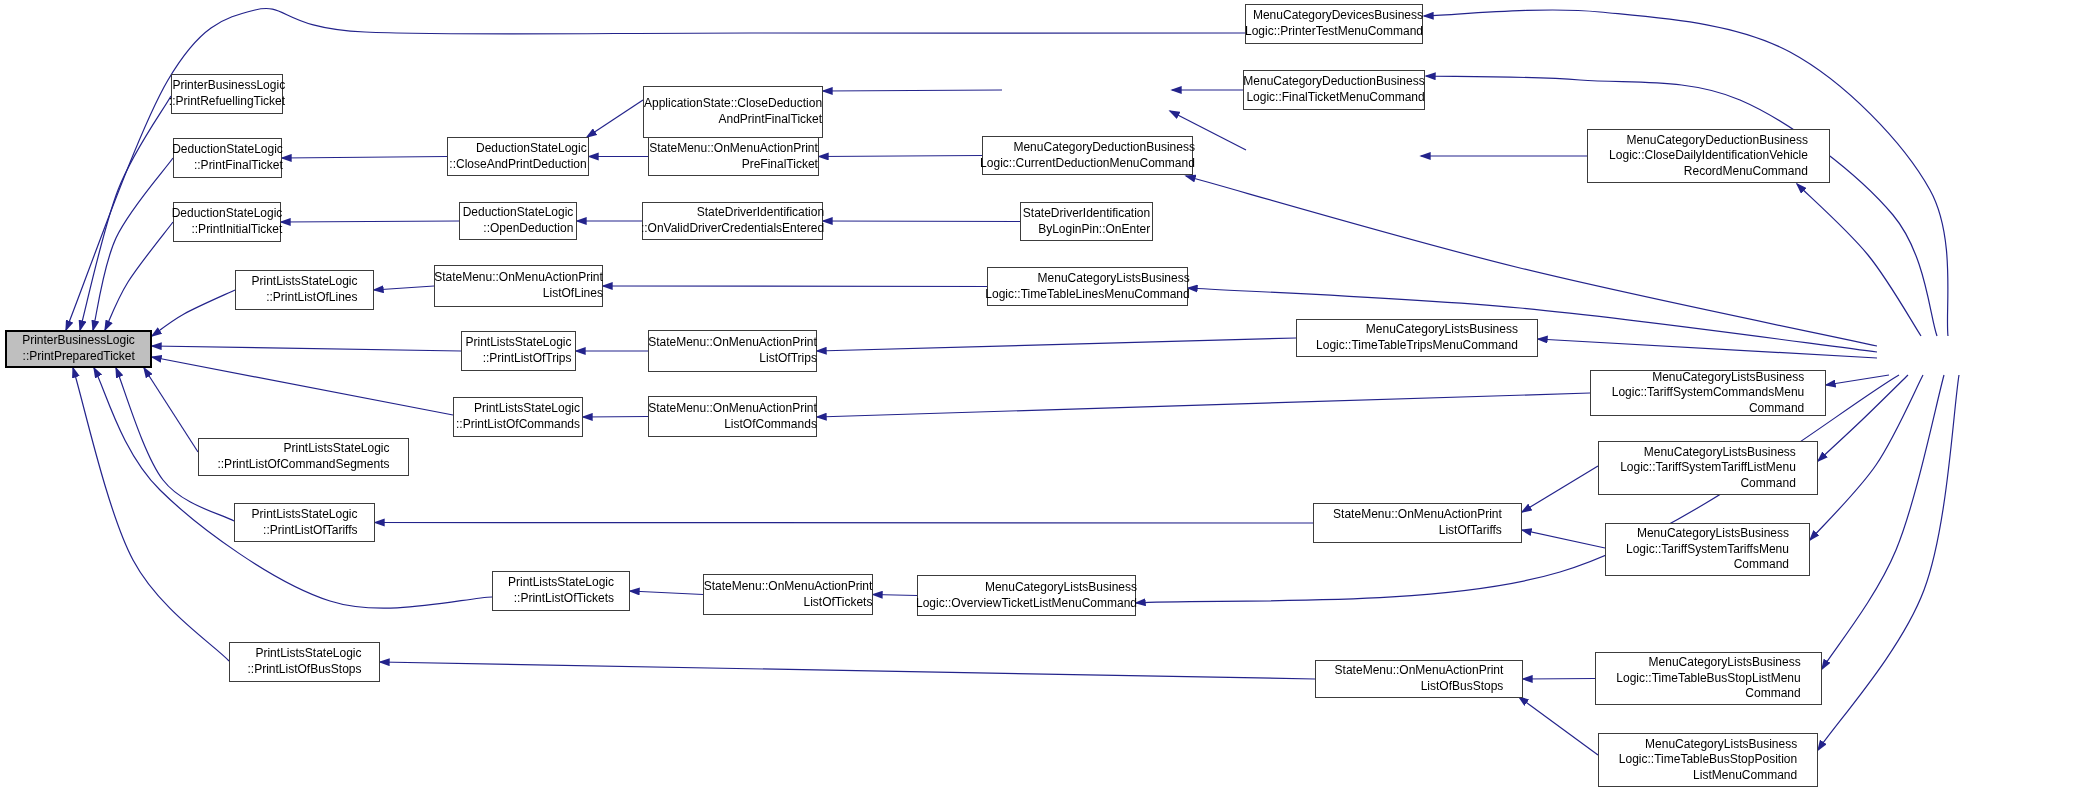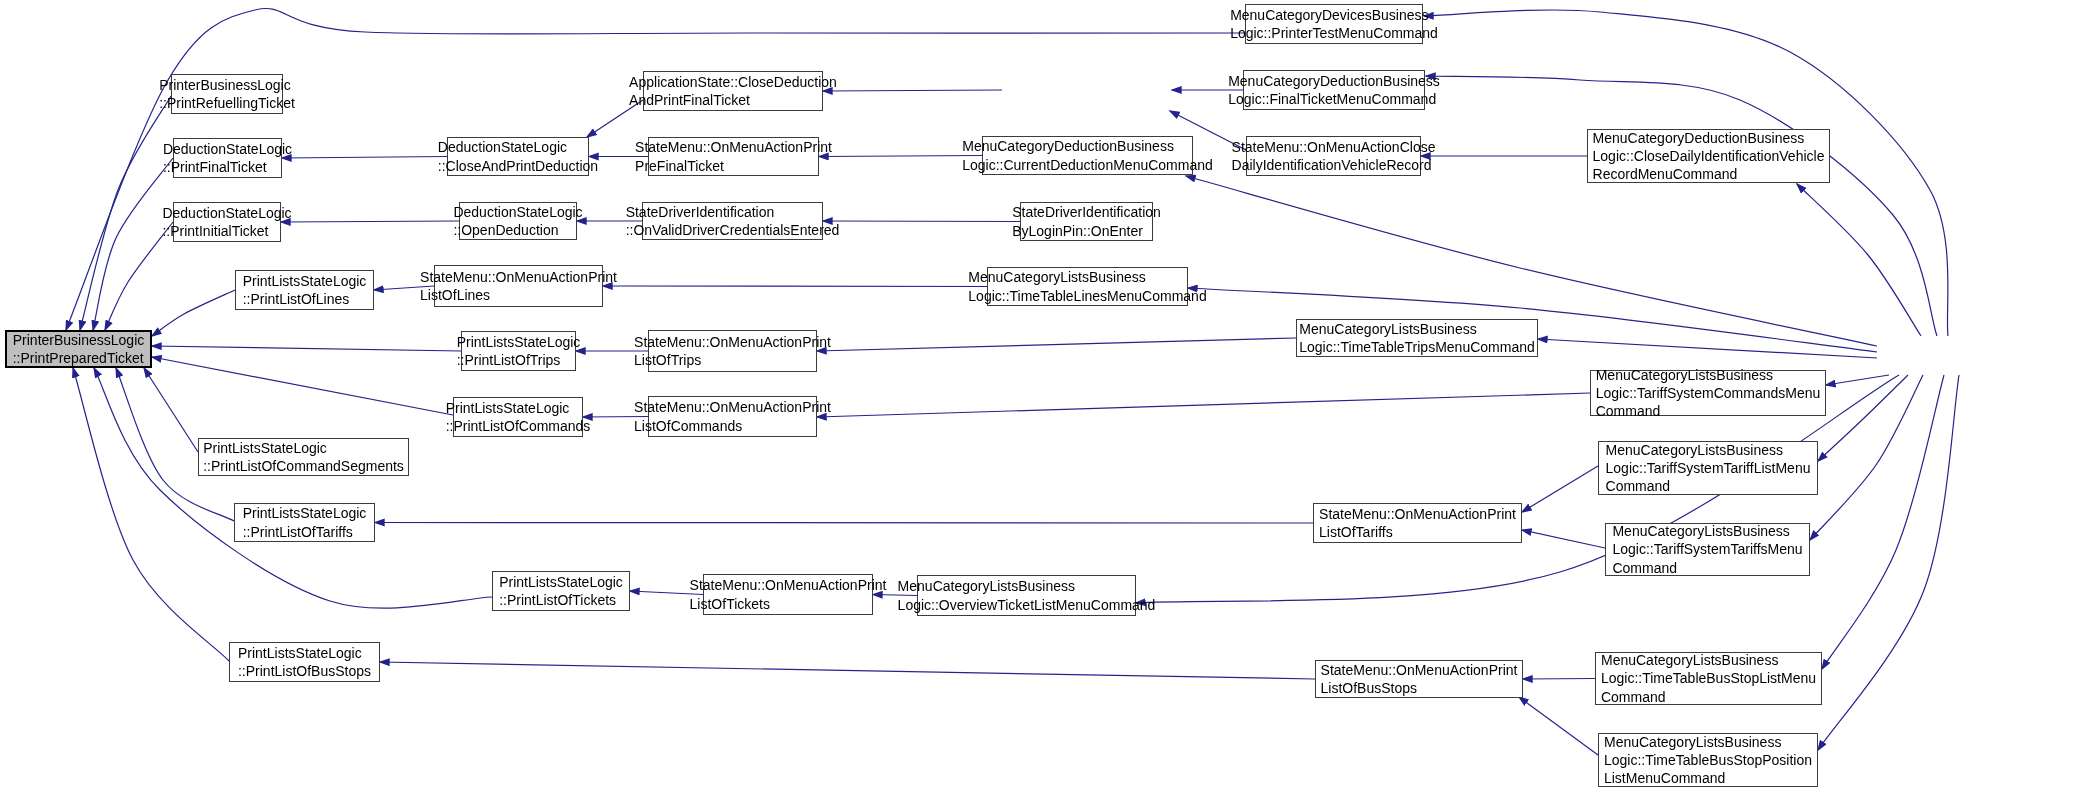--- a/index.html
+++ b/index.html
@@ -21,23 +21,23 @@
     fill: none;
     stroke: #23238b;
     stroke-width: 1.2px;
   }
   .node {
     position: absolute;
     box-sizing: border-box;
     background: #ffffff;
     border: 1px solid #3c3c3c;
     color: #000000;
-    font-size: 14px;
+    font-size: 12px;
     line-height: 1.3;
-    text-align: left;
+    text-align: right;
     display: flex;
     align-items: center;
     justify-content: center;
     white-space: pre-line;
     padding: 9px 2px;
     cursor: pointer;
     z-index: 2;
   }
   .node.root {
     background: #bfbfbf;
@@ -125,21 +125,21 @@
     <div class="node" style="left: 459px; top: 202px; width: 118px; height: 38px; background: rgb(255, 255, 255);">DeductionStateLogic
 ::OpenDeduction</div>
     <div class="node" style="left: 434px; top: 265px; width: 169px; height: 42px; background: rgb(255, 255, 255);">StateMenu::OnMenuActionPrint
 ListOfLines</div>
     <div class="node" style="left: 461px; top: 331px; width: 115px; height: 40px; background: rgb(255, 255, 255);">PrintListsStateLogic
 ::PrintListOfTrips</div>
     <div class="node" style="left: 453px; top: 397px; width: 130px; height: 40px; background: rgb(255, 255, 255);">PrintListsStateLogic
 ::PrintListOfCommands</div>
     <div class="node" style="left: 492px; top: 571px; width: 138px; height: 40px; background: rgb(255, 255, 255);">PrintListsStateLogic
 ::PrintListOfTickets</div>
-    <div class="node" style="left: 643px; top: 71px; width: 180px; height: 40px; background: rgb(255, 255, 255);">ApplicationState::CloseDeduction
+    <div class="node" style="left: 643px; top: 86px; width: 180px; height: 52px; background: rgb(255, 255, 255);">ApplicationState::CloseDeduction
 AndPrintFinalTicket</div>
     <div class="node" style="left: 648px; top: 137px; width: 171px; height: 39px; background: rgb(255, 255, 255);">StateMenu::OnMenuActionPrint
 PreFinalTicket</div>
     <div class="node" style="left: 642px; top: 202px; width: 181px; height: 38px; background: rgb(255, 255, 255);">StateDriverIdentification
 ::OnValidDriverCredentialsEntered</div>
     <div class="node" style="left: 648px; top: 330px; width: 169px; height: 42px; background: rgb(255, 255, 255);">StateMenu::OnMenuActionPrint
 ListOfTrips</div>
     <div class="node" style="left: 648px; top: 396px; width: 169px; height: 41px; background: rgb(255, 255, 255);">StateMenu::OnMenuActionPrint
 ListOfCommands</div>
     <div class="node" style="left: 703px; top: 574px; width: 170px; height: 41px; background: rgb(255, 255, 255);">StateMenu::OnMenuActionPrint
@@ -149,22 +149,20 @@
     <div class="node" style="left: 1020px; top: 202px; width: 133px; height: 39px; background: rgb(255, 255, 255);">StateDriverIdentification
 ByLoginPin::OnEnter</div>
     <div class="node" style="left: 987px; top: 267px; width: 201px; height: 39px; background: rgb(255, 255, 255);">MenuCategoryListsBusiness
 Logic::TimeTableLinesMenuCommand</div>
     <div class="node" style="left: 917px; top: 575px; width: 219px; height: 41px; background: rgb(255, 255, 255);">MenuCategoryListsBusiness
 Logic::OverviewTicketListMenuCommand</div>
     <div class="node" style="left: 1245px; top: 4px; width: 178px; height: 40px; background: rgb(255, 255, 255);">MenuCategoryDevicesBusiness
 Logic::PrinterTestMenuCommand</div>
     <div class="node" style="left: 1243px; top: 70px; width: 182px; height: 40px; background: rgb(255, 255, 255);">MenuCategoryDeductionBusiness
 Logic::FinalTicketMenuCommand</div>
-    <div class="node" style="left: 1246px; top: 136px; width: 175px; height: 40px; background: rgb(255, 255, 255);">StateMenu::OnMenuActionClose
-DailyIdentificationVehicleRecord</div>
     <div class="node" style="left: 1296px; top: 319px; width: 242px; height: 38px; background: rgb(255, 255, 255);">MenuCategoryListsBusiness
 Logic::TimeTableTripsMenuCommand</div>
     <div class="node" style="left: 1313px; top: 503px; width: 209px; height: 40px; background: rgb(255, 255, 255);">StateMenu::OnMenuActionPrint
 ListOfTariffs</div>
     <div class="node" style="left: 1315px; top: 660px; width: 208px; height: 38px; background: rgb(255, 255, 255);">StateMenu::OnMenuActionPrint
 ListOfBusStops</div>
     <div class="node" style="left: 1587px; top: 129px; width: 243px; height: 54px; background: rgb(255, 255, 255);">MenuCategoryDeductionBusiness
 Logic::CloseDailyIdentificationVehicle
 RecordMenuCommand</div>
     <div class="node" style="left: 1590px; top: 370px; width: 236px; height: 46px; background: rgb(255, 255, 255);">MenuCategoryListsBusiness

